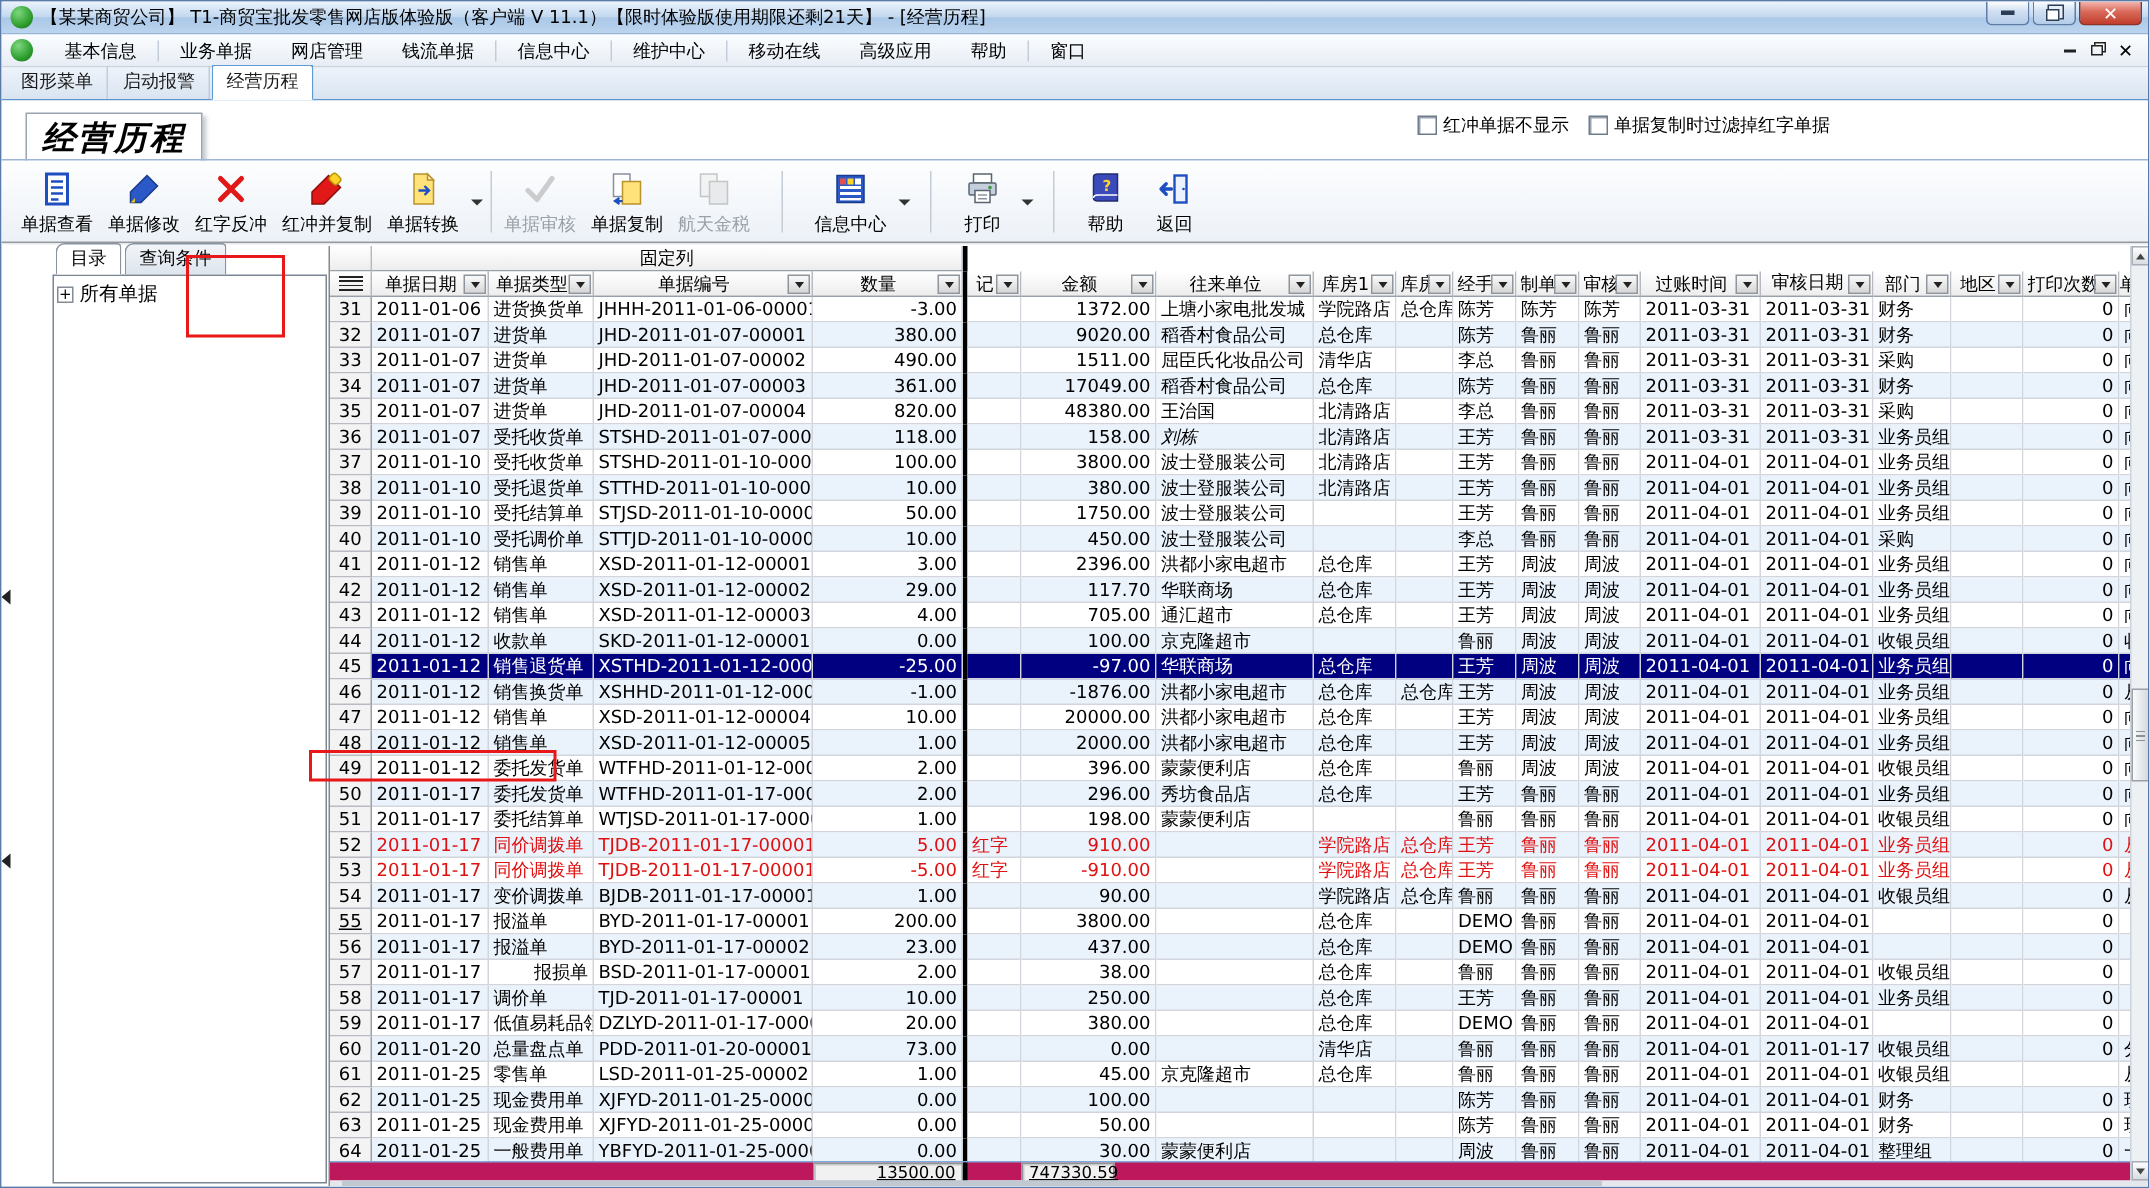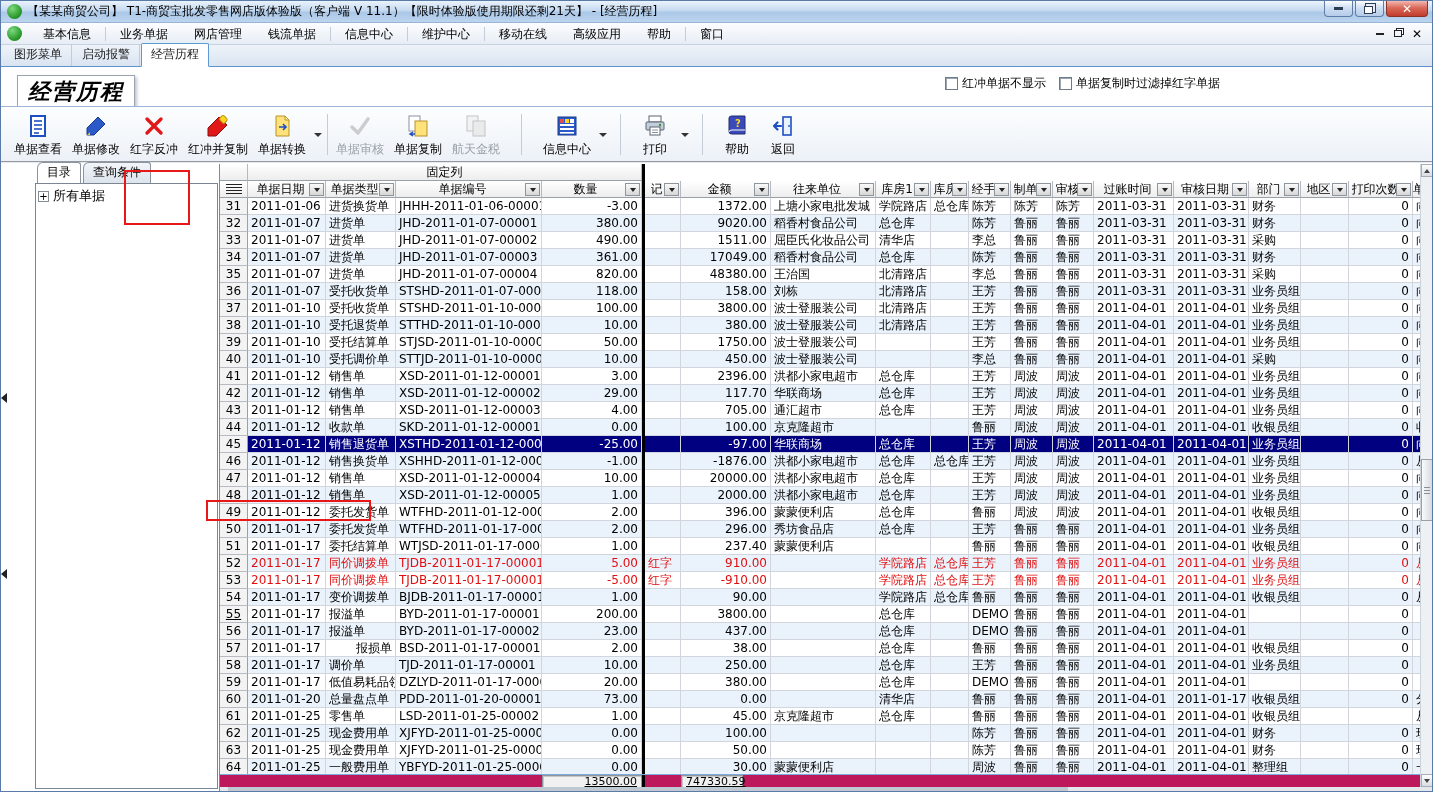--- a/index.html
+++ b/index.html
@@ -411,21 +411,21 @@
               <span class="filter-btn">
                 <i></i>
               </span>
             </div>
             <div class="g-h" style="width: 80px;">
               <span class="hlab" style="max-width: 62px; margin-right: 12px;">过账时间</span>
               <span class="filter-btn">
                 <i></i>
               </span>
             </div>
-            <div class="g-h" style="width: 75px;">
+            <div class="g-h" style="width: 75px; align-items: flex-end;">
               <span class="hlab" style="max-width: 57px; margin-right: 12px;">审核日期</span>
               <span class="filter-btn">
                 <i></i>
               </span>
             </div>
             <div class="g-h" style="width: 52px;">
               <span class="hlab" style="max-width: 34px; margin-right: 12px;">部门</span>
               <span class="filter-btn">
                 <i></i>
               </span>
@@ -558,21 +558,21 @@
           </div>
           <div class="g-row even">
             <div class="g-c ctr g-ncell" style="width: 28px;">36</div>
             <div class="g-c " style="width: 78px;">2011-01-07</div>
             <div class="g-c " style="width: 70px;">受托收货单</div>
             <div class="g-c " style="width: 146px;">STSHD-2011-01-07-00001</div>
             <div class="g-c num" style="width: 100px;">118.00</div>
             <div class="g-div" style="height: 17px;"></div>
             <div class="g-c flagcell" style="width: 36px;"></div>
             <div class="g-c num" style="width: 90px;">158.00</div>
-            <div class="g-c " style="width: 105px;">刘栋</div>
+            <div class="g-c " style="width: 105px; font-style: italic;">刘栋</div>
             <div class="g-c " style="width: 55px;">北清路店</div>
             <div class="g-c " style="width: 38px;"></div>
             <div class="g-c " style="width: 42px;">王芳</div>
             <div class="g-c " style="width: 42px;">鲁丽</div>
             <div class="g-c " style="width: 41px;">鲁丽</div>
             <div class="g-c " style="width: 80px;">2011-03-31</div>
             <div class="g-c " style="width: 75px;">2011-03-31</div>
             <div class="g-c " style="width: 52px;">业务员组</div>
             <div class="g-c " style="width: 48px;"></div>
             <div class="g-c num" style="width: 64px;">0</div>
@@ -887,21 +887,21 @@
             <div class="g-c " style="width: 38px;">向【秀</div>
           </div>
           <div class="g-row">
             <div class="g-c ctr g-ncell" style="width: 28px;">51</div>
             <div class="g-c " style="width: 78px;">2011-01-17</div>
             <div class="g-c " style="width: 70px;">委托结算单</div>
             <div class="g-c " style="width: 146px;">WTJSD-2011-01-17-00001</div>
             <div class="g-c num" style="width: 100px;">1.00</div>
             <div class="g-div" style="height: 17px;"></div>
             <div class="g-c flagcell" style="width: 36px;"></div>
-            <div class="g-c num" style="width: 90px;">237.40</div>
+            <div class="g-c num" style="width: 90px;">198.00</div>
             <div class="g-c " style="width: 105px;">蒙蒙便利店</div>
             <div class="g-c " style="width: 55px;"></div>
             <div class="g-c " style="width: 38px;"></div>
             <div class="g-c " style="width: 42px;">鲁丽</div>
             <div class="g-c " style="width: 42px;">鲁丽</div>
             <div class="g-c " style="width: 41px;">鲁丽</div>
             <div class="g-c " style="width: 80px;">2011-04-01</div>
             <div class="g-c " style="width: 75px;">2011-04-01</div>
             <div class="g-c " style="width: 52px;">收银员组</div>
             <div class="g-c " style="width: 48px;"></div>

